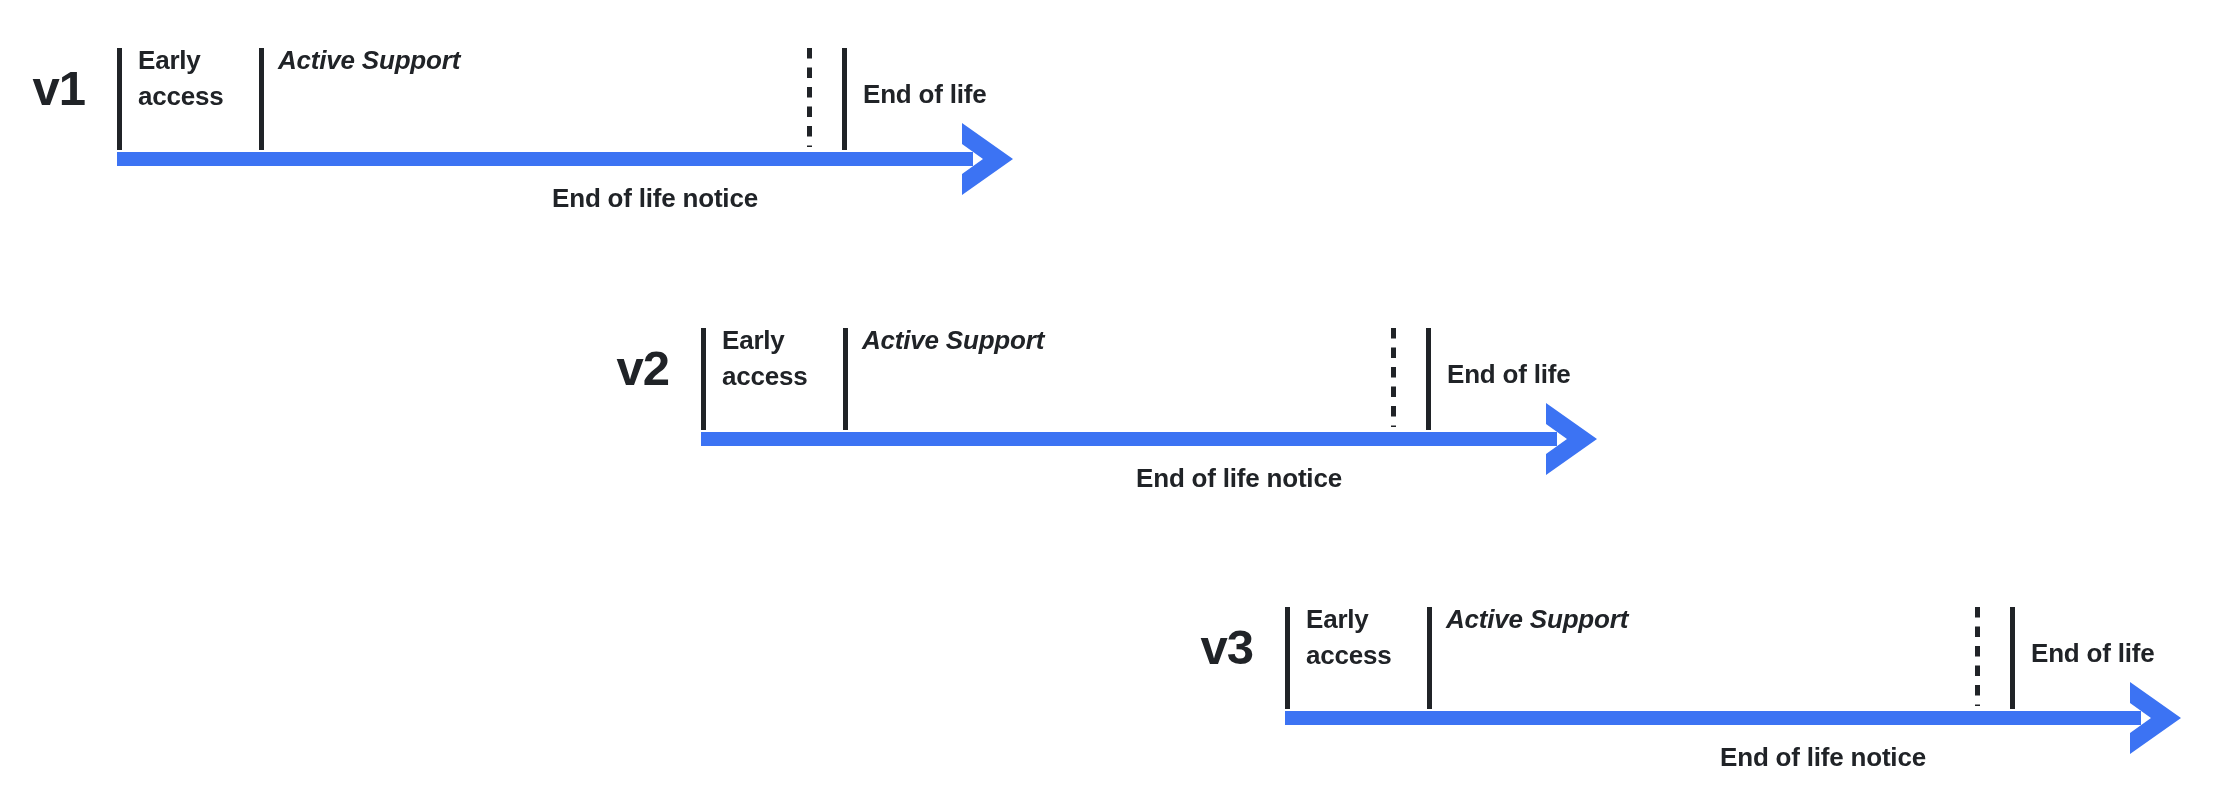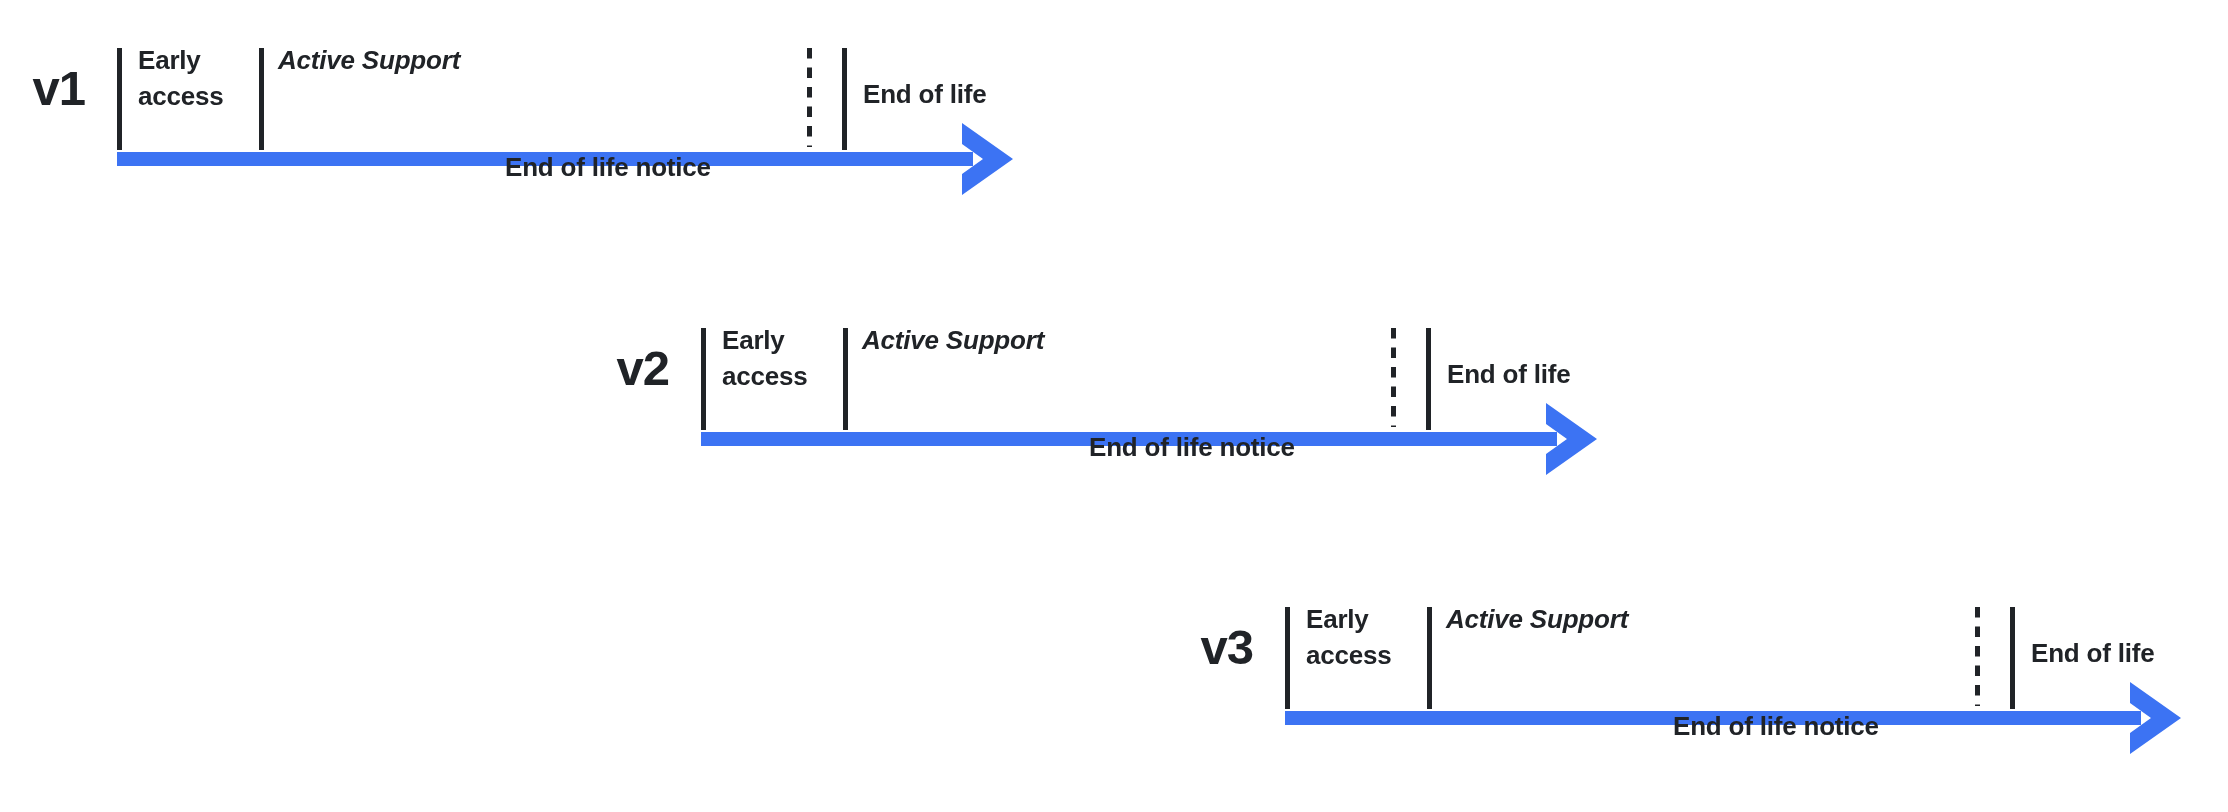--- a/index.html
+++ b/index.html
@@ -70,21 +70,21 @@
     font-size: 26px;
     font-weight: 700;
     line-height: 36px;
     letter-spacing: -0.2px;
     white-space: nowrap;
     color: var(--ink, #202327);
   }
   .early  { left: 21px;  top: -6px; width: 112px; white-space: normal; }
   .active { left: 161px; top: -6px; font-style: italic; }
   .eol    { left: 746px; top: -6px; margin-top: 34px; }
-  .notice { left: 388px; top: 101px; width: 300px; text-align: left; }
+  .notice { left: 388px; top: 132px; width: 300px; text-align: center; }
 </style>
 </head>
 <body>
 
 <div class="row r1">
   <div class="vlabel">v1</div>
   <div class="timeline">
     <svg class="tl-svg" width="925" height="215" viewBox="0 0 925 215">
       <line class="tick" x1="2.5" y1="0" x2="2.5" y2="102"></line>
       <line class="tick" x1="144.5" y1="0" x2="144.5" y2="102"></line>

